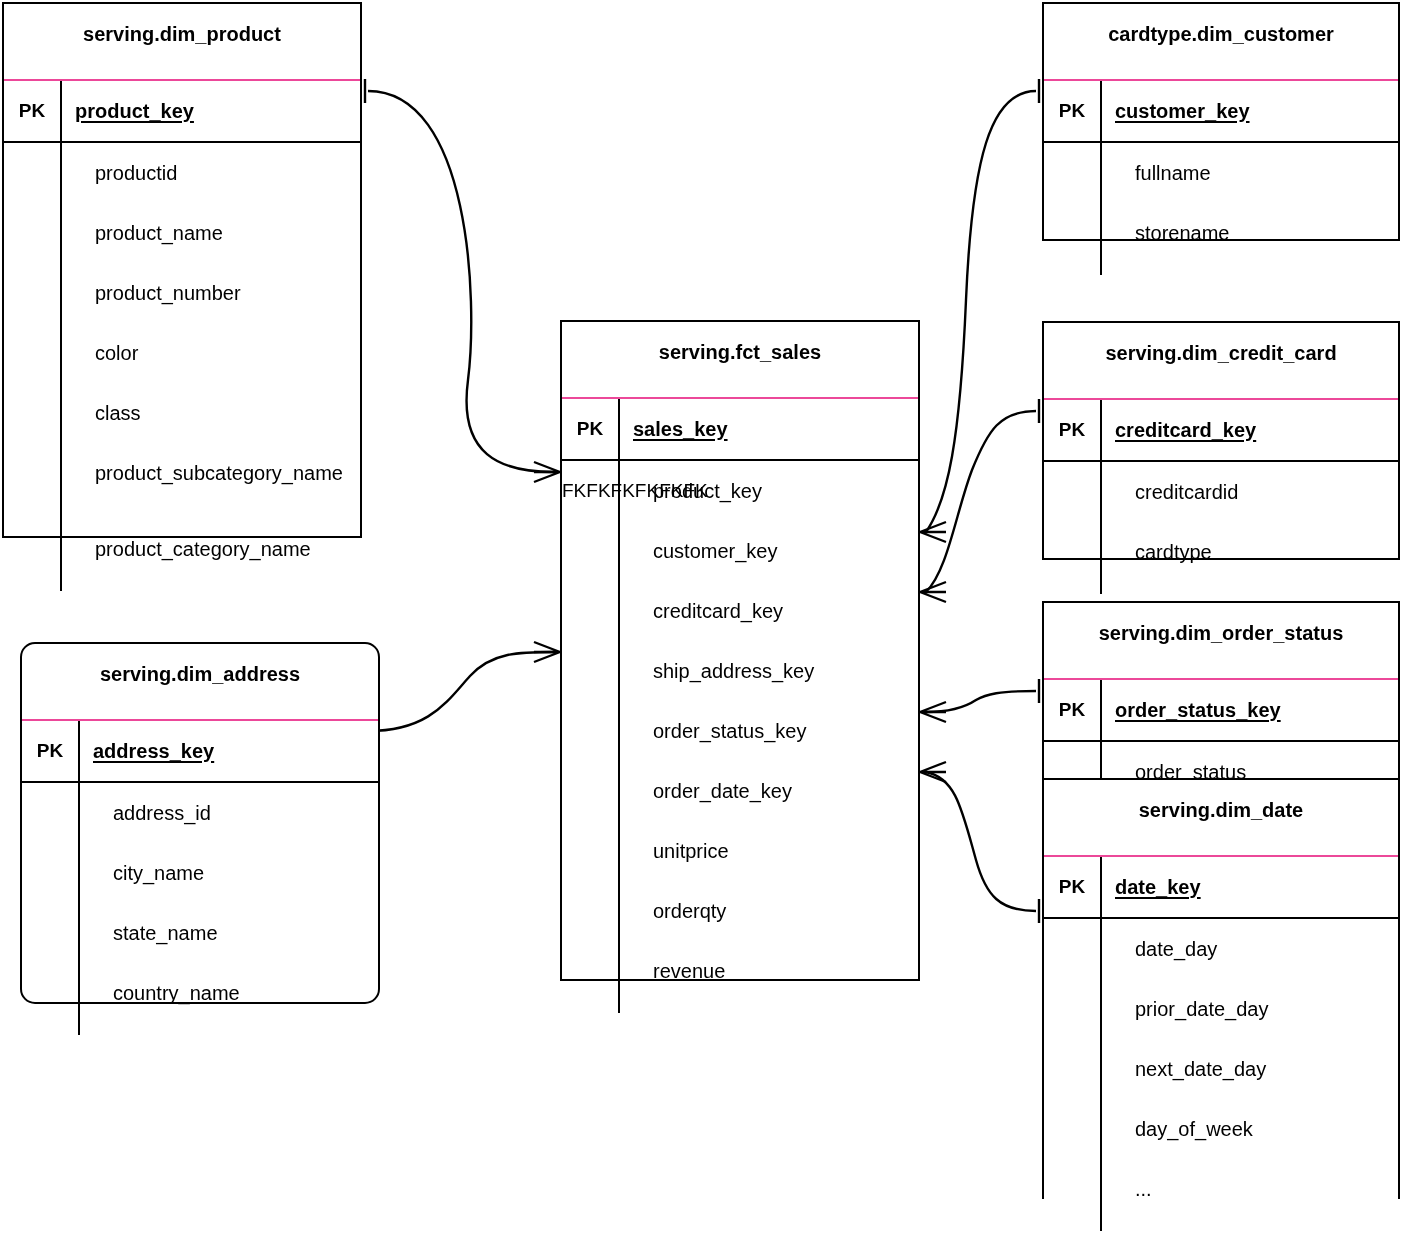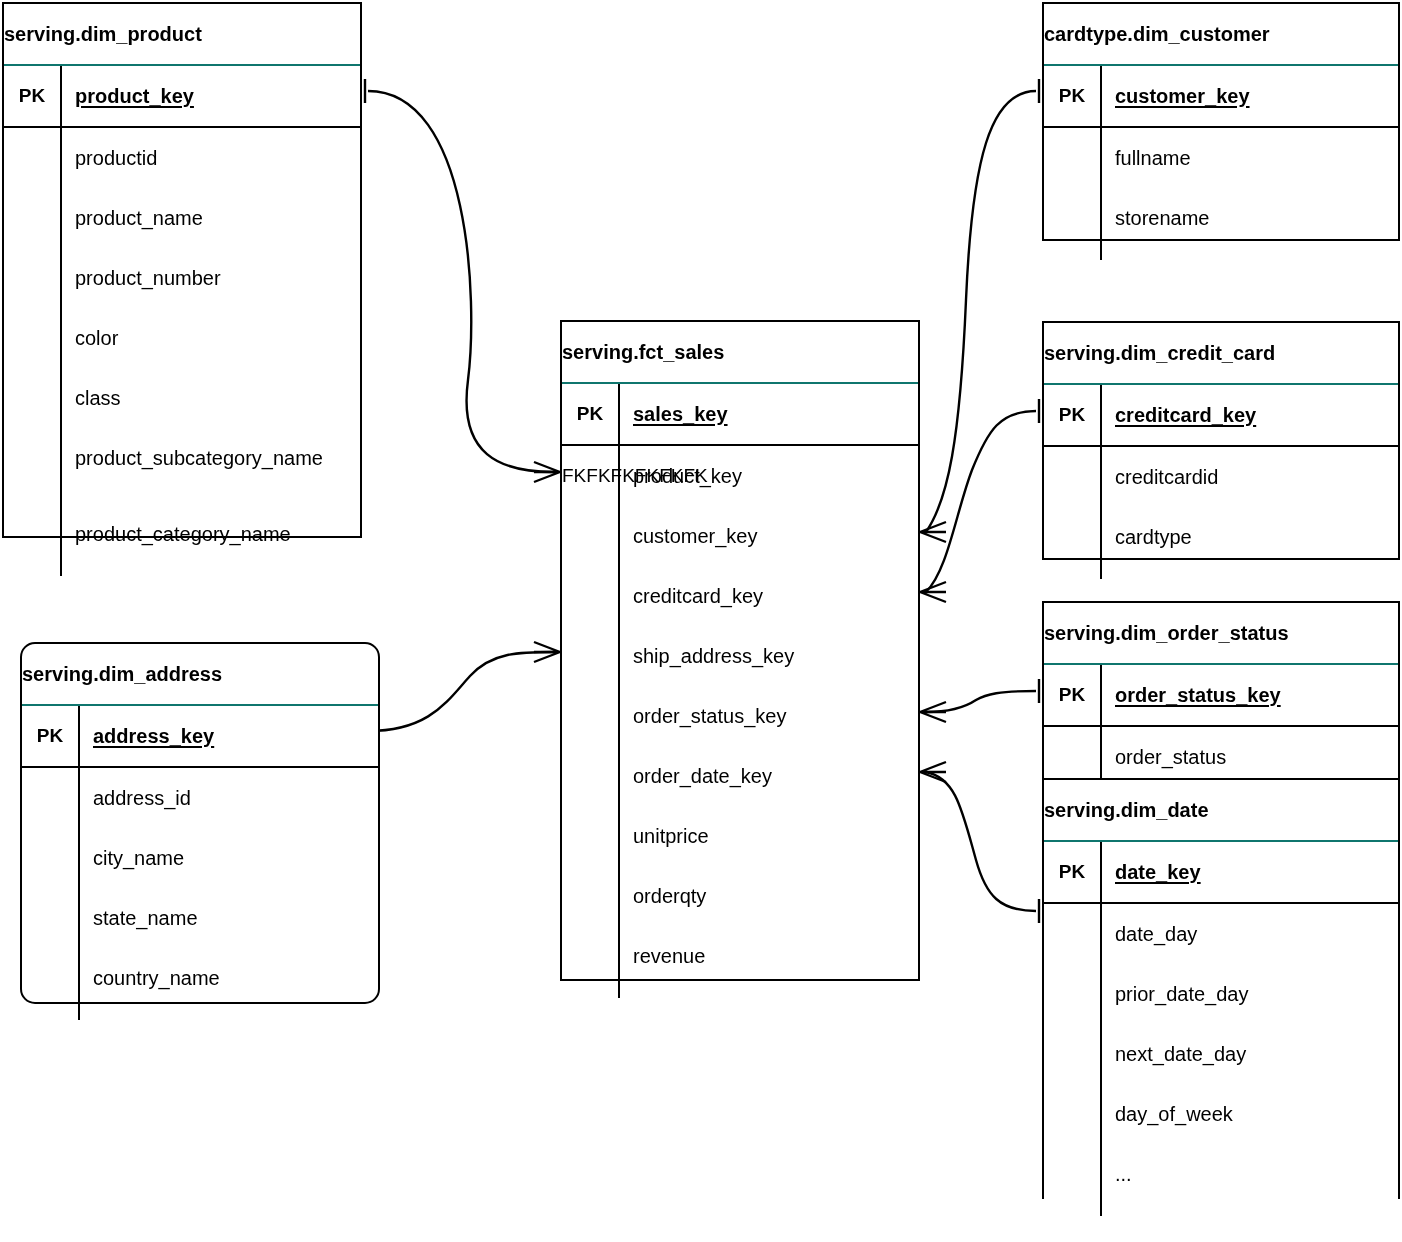--- a/index.html
+++ b/index.html
@@ -22,26 +22,26 @@
   
   .entity {
     position: absolute;
     box-sizing: border-box;
     border: 2px solid #000000;
     background: #ffffff;
     z-index: 2;
   }
   .entity-title {
     box-sizing: border-box;
-    height: 62px;
+    height: 77px;
     line-height: 61px;
-    text-align: left;
+    text-align: center;
     font-weight: bold;
     font-size: 20px;
-    border-bottom: 2px solid #0f766e;
+    border-bottom: 2px solid #ec4899;
     white-space: nowrap;
     overflow: hidden;
   }
   .pk-row {
     box-sizing: border-box;
     display: flex;
     height: 62px;
     border-bottom: 2px solid #000000;
   }
   .keycol {
@@ -63,20 +63,21 @@
     padding-left: 13px;
     font-weight: bold;
     font-size: 20px;
     text-decoration: underline;
     text-underline-offset: 3px;
   }
   .attrs {
     box-sizing: border-box;
     display: flex;
     flex: 1 1 auto;
+    gap: 20px;
   }
   .attr-keycol {
     box-sizing: border-box;
     width: 58px;
     flex: 0 0 58px;
     border-right: 2px solid #000000;
     display: flex;
     flex-direction: row;
     padding-top: 12px;
   }

